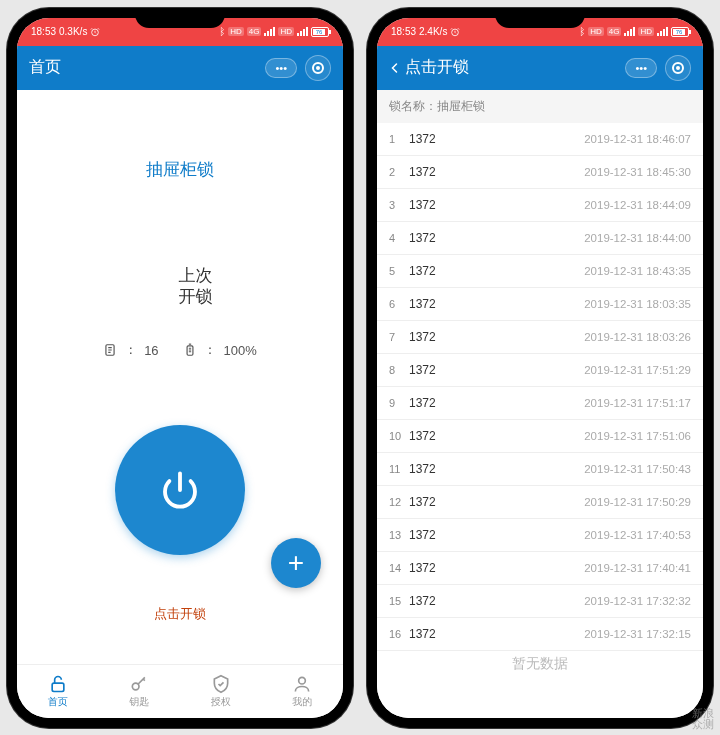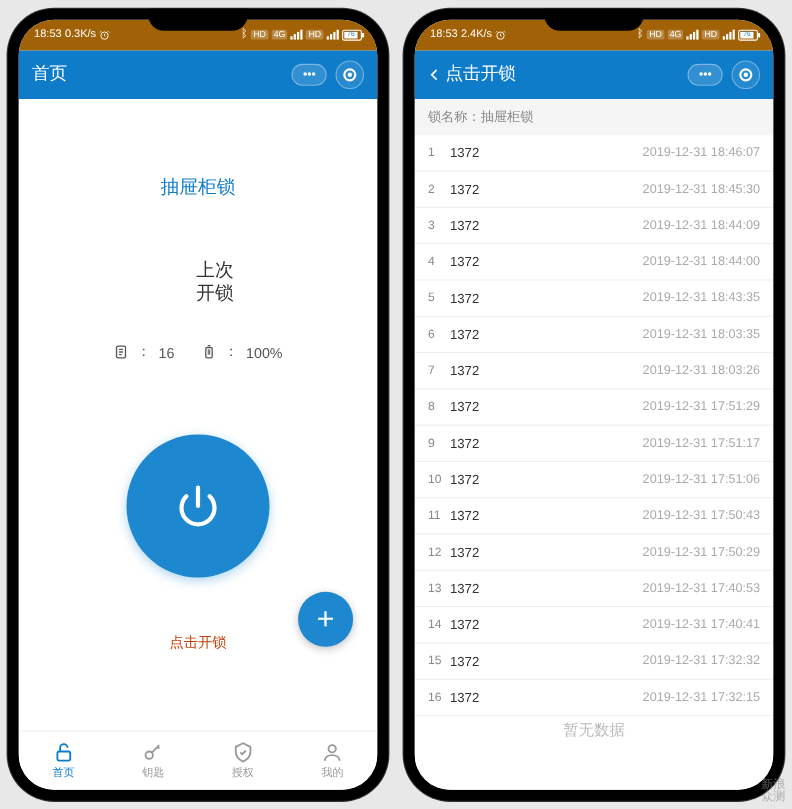--- a/index.html
+++ b/index.html
@@ -38,21 +38,21 @@
   left: 50%;
   transform: translateX(-50%);
   width: 90px;
   height: 20px;
   background: #000;
   border-radius: 0 0 14px 14px;
   z-index: 100;
 }
 .status-bar {
   height: 28px;
-  background: #a16207;
+  background: #ef4444;
   color: #fff;
   display: flex;
   align-items: center;
   justify-content: space-between;
   padding: 0 14px;
   font-size: 10px;
 }
 .status-left { display: flex; align-items: center; gap: 3px; }
 .status-right { display: flex; align-items: center; gap: 3px; }
 .alarm-icon { width: 10px; height: 10px; }
@@ -109,21 +109,21 @@
 .lock-name {
   text-align: center;
   color: #0f7cc9;
   font-size: 17px;
   margin-top: 68px;
 }
 .last-unlock {
   display: flex;
   justify-content: center;
   align-items: center;
-  margin-top: 54px;
+  margin-top: 84px;
   gap: 14px;
   padding-left: 31px;
 }
 .last-label {
   font-size: 17px;
   color: #333;
   line-height: 1.25;
 }
 .time-block { text-align: left; }
 .time-val { font-size: 19px; color: #333; }

